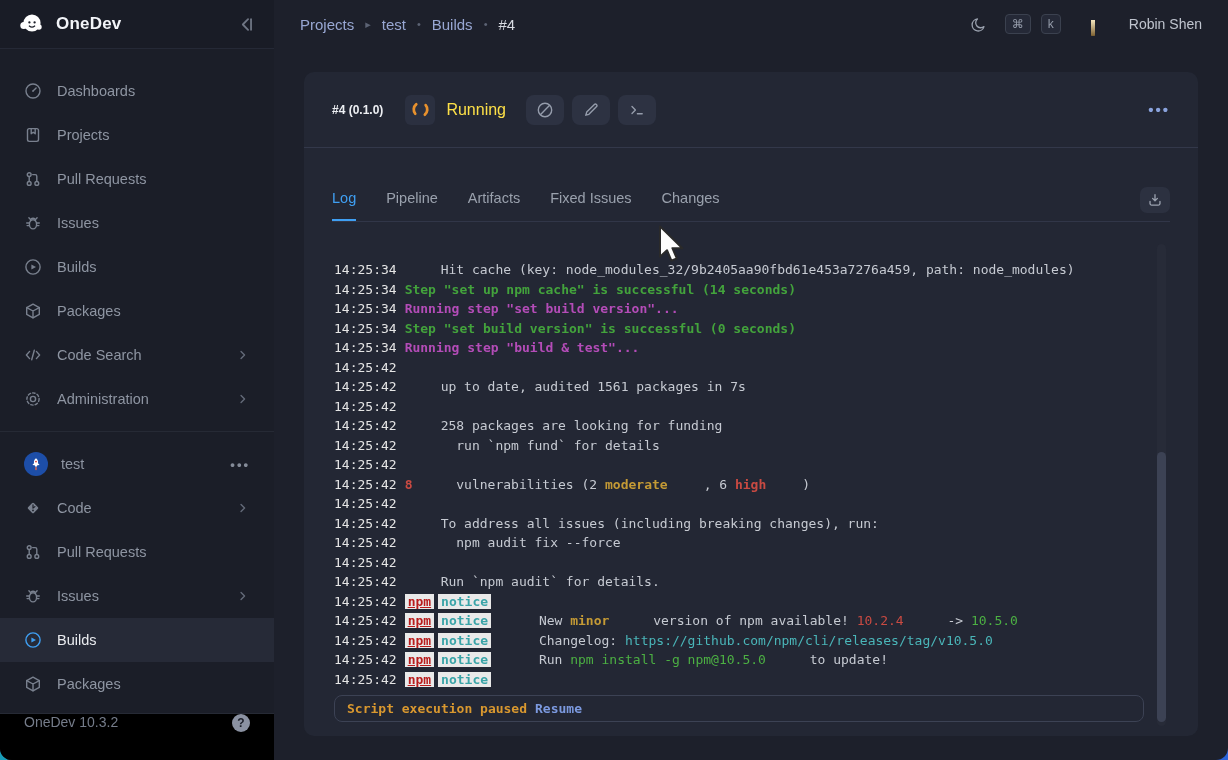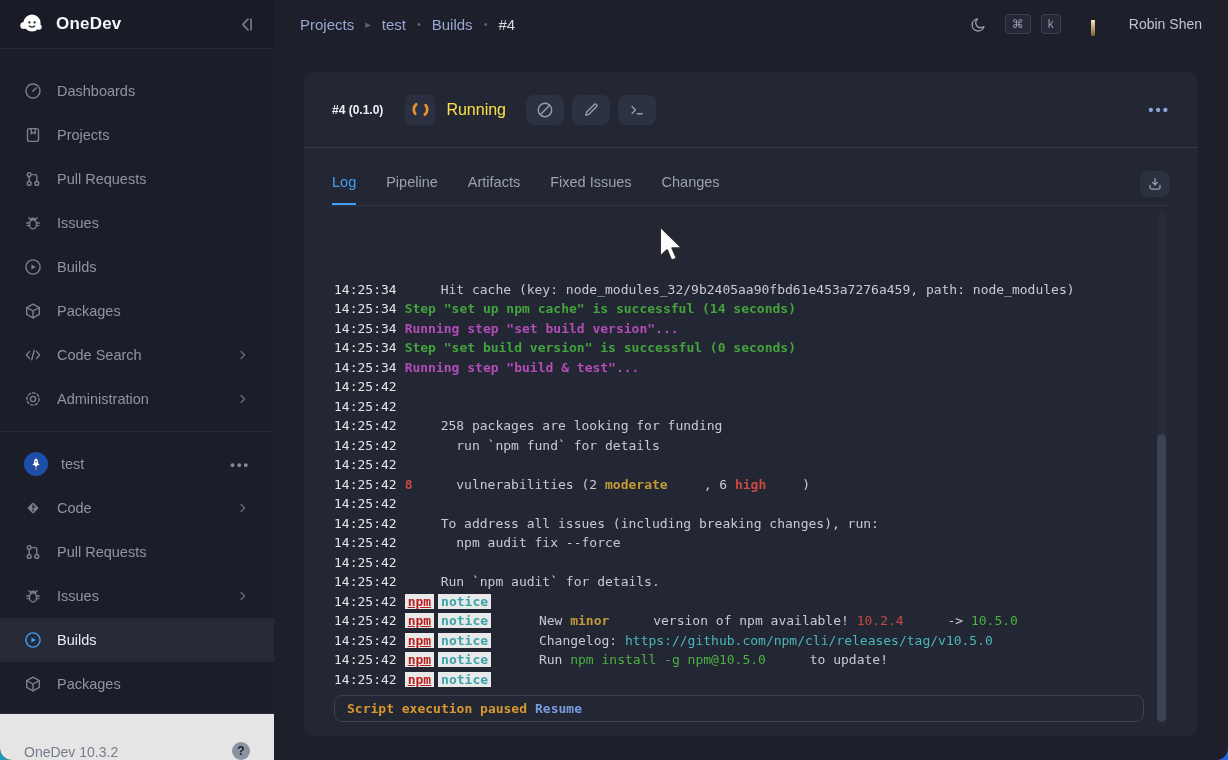--- a/index.html
+++ b/index.html
@@ -14,21 +14,21 @@
   .sb-nav{flex:1;overflow:hidden;padding-top:20px;}
   .sb-item{display:flex;align-items:center;height:44px;padding:0 24px;gap:15px;color:#8e95a2;font-size:14.5px;cursor:pointer;}
   .sb-item .mi{width:18px;height:18px;color:#79808e;display:flex;align-items:center;justify-content:center;flex:none;}
   .sb-item .chev{margin-left:auto;color:#636a78;width:14px;height:14px;display:flex;}
   .sb-item.active{background:#262a37;color:#e9ebef;}
   .sb-item.active .mi{color:#3f9ff2;}
   .sb-divider{height:1px;background:#262a35;margin:10px 0;}
   .proj-row{display:flex;align-items:center;height:44px;padding:0 24px;gap:13px;color:#8e95a2;font-size:14.5px;}
   .proj-avatar{width:24px;height:24px;border-radius:50%;background:#1d4ea8;display:flex;align-items:center;justify-content:center;flex:none;}
   .dots{margin-left:auto;color:#858c99;font-size:13px;letter-spacing:2px;font-weight:700;cursor:pointer;}
-  .sb-footer{height:46px;border-top:1px solid #262a35;background:#e5e5e5;display:flex;align-items:flex-end;padding:0 24px;color:#757c8a;font-size:14px;}
+  .sb-footer{height:46px;border-top:1px solid #262a35;background:#000000;display:flex;align-items:flex-start;padding:0 24px;color:#757c8a;font-size:14px;}
   .help-btn{margin-left:auto;width:18px;height:18px;border-radius:50%;background:#8b92a2;color:#1b1e28;font-size:12px;font-weight:700;display:flex;align-items:center;justify-content:center;cursor:pointer;}
   
   .main{flex:1;display:flex;flex-direction:column;min-width:0;}
   .topbar{height:48px;display:flex;align-items:center;padding:0 26px;}
   .crumbs{display:flex;align-items:center;gap:11px;font-size:15px;}
   .crumb{color:#98a7d3;cursor:pointer;}
   .crumb.current{color:#d8dbe2;cursor:default;}
   .crumb-sep{color:#5c6374;font-size:11px;}
   .topbar-right{margin-left:auto;display:flex;align-items:center;gap:10px;}
   .moon{color:#9aa1ae;display:flex;cursor:pointer;margin-right:8px;}
@@ -42,21 +42,21 @@
   .card{background:#232734;border-radius:10px;height:100%;display:flex;flex-direction:column;overflow:hidden;}
   .card-header{height:75px;min-height:75px;display:flex;align-items:center;padding:0 28px;border-bottom:1px solid #33384a;}
   .build-title{color:#edeff3;font-size:12px;font-weight:600;}
   .spinner-box{width:30px;height:30px;border-radius:6px;background:#2b3040;display:flex;align-items:center;justify-content:center;margin-left:22px;}
   .spin{animation:rot 1.1s linear infinite;display:flex;}
   @keyframes rot{to{transform:rotate(360deg)}}
   .build-status{color:#fde047;font-size:16px;font-weight:500;margin-left:11px;text-align:right;}
   .hdr-actions{display:flex;gap:8px;margin-left:20px;}
   .act-btn{width:38px;height:30px;border-radius:8px;background:#2d3242;color:#959cab;display:flex;align-items:center;justify-content:center;cursor:pointer;}
   .more-dots{margin-left:auto;color:#8aa3dd;font-size:15px;font-weight:700;letter-spacing:2px;cursor:pointer;}
-  .tabs-row{margin:0 28px;padding-top:26px;display:flex;align-items:center;border-bottom:1px solid #313648;position:relative;}
+  .tabs-row{margin:16px 28px;padding-top:26px;display:flex;align-items:center;border-bottom:1px solid #313648;position:relative;}
   .tab{margin-right:30px;padding-bottom:13px;font-size:14.5px;color:#9aa1ad;cursor:pointer;border-bottom:2px solid transparent;}
   .tab.active{color:#3f9ff2;border-bottom-color:#3f9ff2;}
   .dl-btn{position:absolute;right:0;bottom:8px;width:30px;height:26px;border-radius:7px;background:#2c3140;color:#9aa1ae;display:flex;align-items:center;justify-content:center;cursor:pointer;}
   
   .log-wrap{flex:1;min-height:0;display:flex;flex-direction:column;padding:0 30px;position:relative;}
   .log-lines{flex:1;overflow:hidden;display:flex;flex-direction:column;justify-content:flex-end;
     font-family:"DejaVu Sans Mono",monospace;font-size:13px;line-height:19.5px;}
   .log-line{white-space:pre;}
   .ts{color:#e5e5e5;margin-right:8px;}
   .sg-d{color:#c6cad2;padding-left:36px;}
@@ -361,20 +361,21 @@
         </div>
 
         <div class="log-wrap">
           <div class="log-lines" id="log-lines">
               <div class="log-line"><span class="ts">14:25:34</span><span class="sg-d">Hit cache (key: node_modules_32/9b2405aa90fbd61e453a7276a459, path: node_modules)</span></div>
               <div class="log-line"><span class="ts">14:25:34</span><span class="sg-g">Step "set up npm cache" is successful (14 seconds)</span></div>
               <div class="log-line"><span class="ts">14:25:34</span><span class="sg-m">Running step "set build version"...</span></div>
               <div class="log-line"><span class="ts">14:25:34</span><span class="sg-g">Step "set build version" is successful (0 seconds)</span></div>
               <div class="log-line"><span class="ts">14:25:34</span><span class="sg-m">Running step "build &amp; test"...</span></div>
               <div class="log-line"><span class="ts">14:25:42</span></div>
+              <div class="log-line"><span class="ts">14:25:42</span><span class="sg-d">up to date, audited 1561 packages in 7s</span></div>
               <div class="log-line"><span class="ts">14:25:42</span></div>
               <div class="log-line"><span class="ts">14:25:42</span><span class="sg-d">258 packages are looking for funding</span></div>
               <div class="log-line"><span class="ts">14:25:42</span><span class="sg-d">  run `npm fund` for details</span></div>
               <div class="log-line"><span class="ts">14:25:42</span></div>
               <div class="log-line"><span class="ts">14:25:42</span><span class="sg-r">8</span><span class="sg-d"> vulnerabilities (2 </span><span class="sg-y">moderate</span><span class="sg-d">, 6 </span><span class="sg-r">high</span><span class="sg-d">)</span></div>
               <div class="log-line"><span class="ts">14:25:42</span></div>
               <div class="log-line"><span class="ts">14:25:42</span><span class="sg-d">To address all issues (including breaking changes), run:</span></div>
               <div class="log-line"><span class="ts">14:25:42</span><span class="sg-d">  npm audit fix --force</span></div>
               <div class="log-line"><span class="ts">14:25:42</span></div>
               <div class="log-line"><span class="ts">14:25:42</span><span class="sg-d">Run `npm audit` for details.</span></div>

